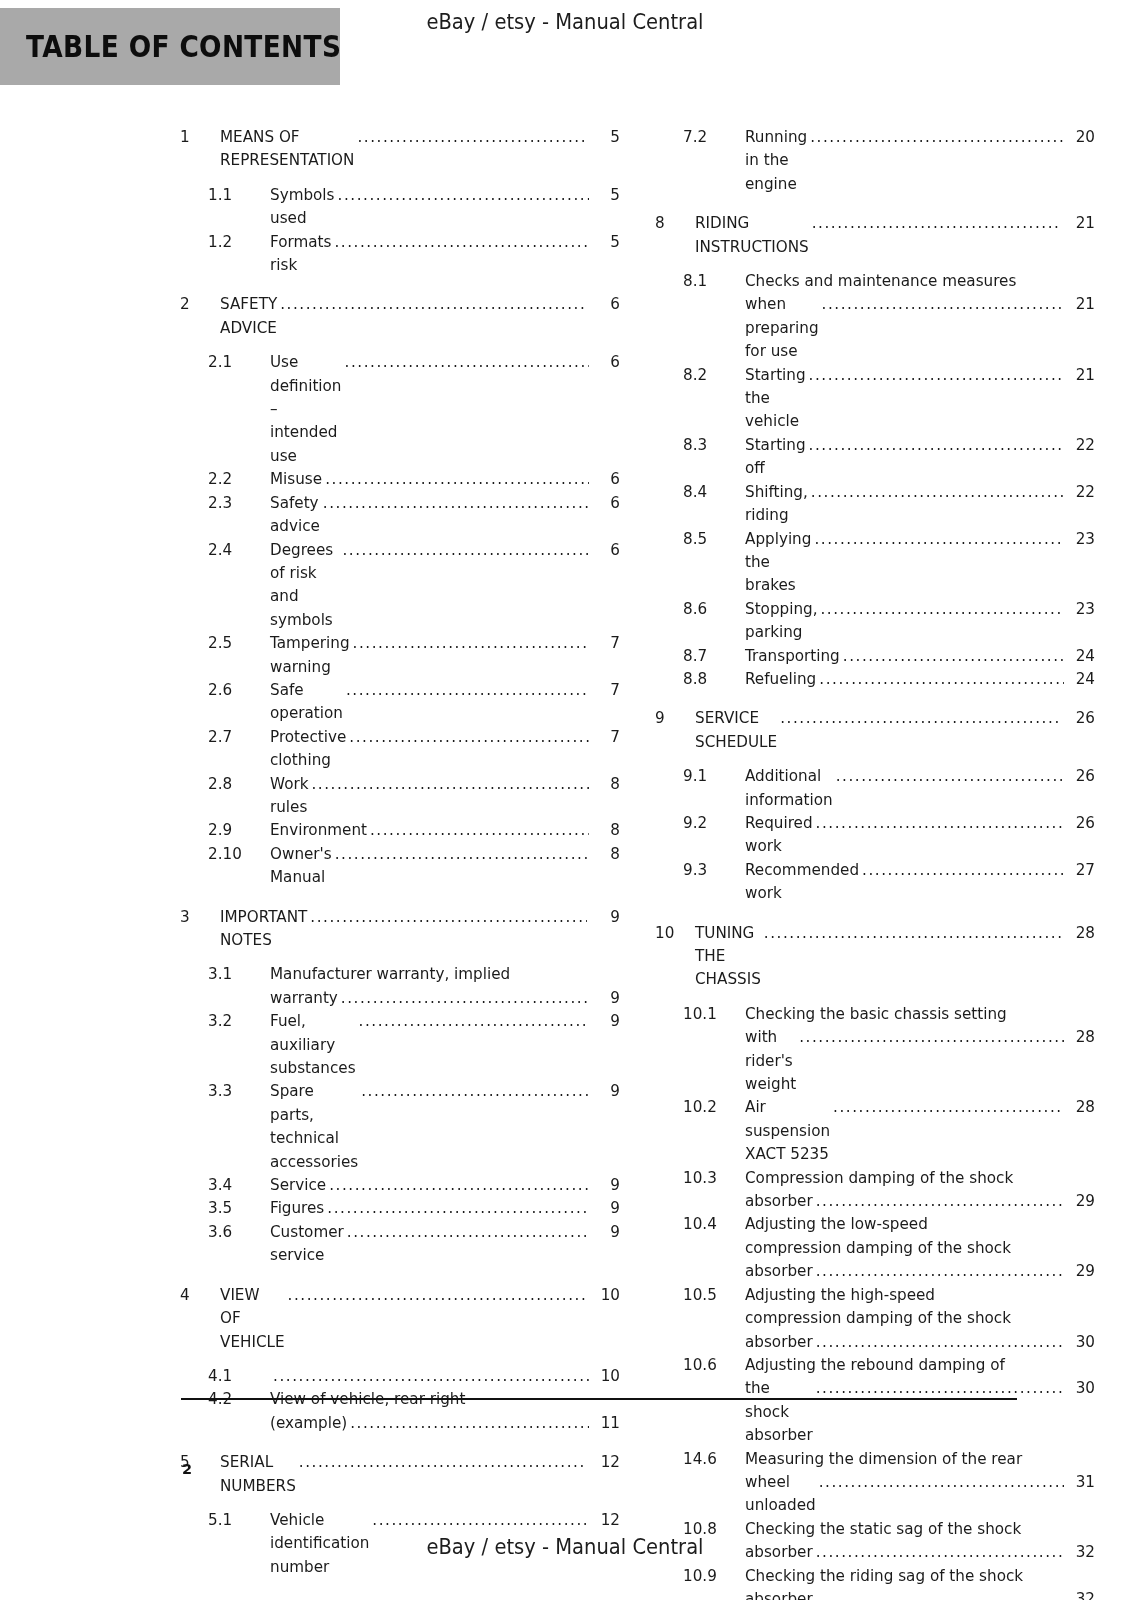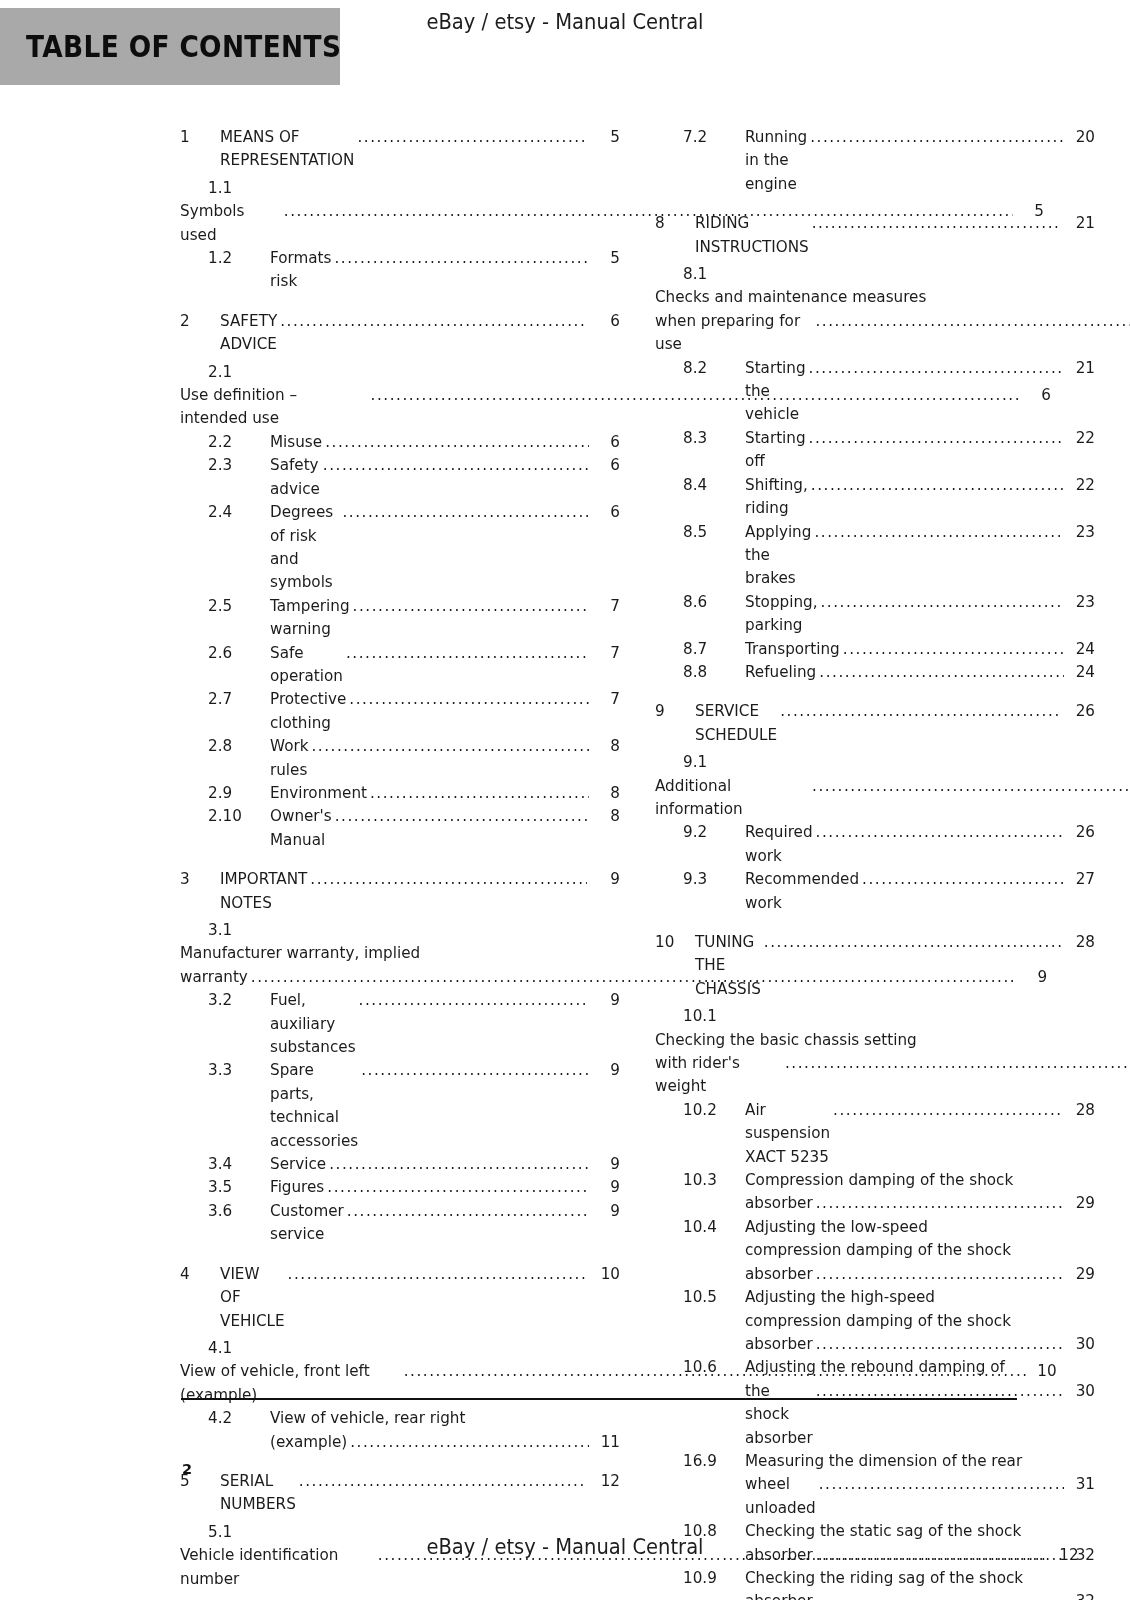--- a/index.html
+++ b/index.html
@@ -68,21 +68,21 @@
     font-size: 15.2px;
     line-height: 23.4px;
     color: #1b1b1b;
   }
   .entry.level1 {
     margin-top: 16px;
     margin-bottom: 2px;
   }
   .entry.level1.first { margin-top: 0; }
   .entry.level2 { margin-top: 0px; }
-  .entry.level2.group-start { margin-top: 4px; flex-direction: column; }
+  .entry.level2.group-start { margin-top: 11px; }
 
   .num {
     flex: 0 0 auto;
     text-align: left;
     white-space: nowrap;
   }
   .level1 .num {
     width: 40px;
     margin-right: 0px;
   }
@@ -387,21 +387,20 @@
             <span class="ttext">VIEW OF VEHICLE</span>
             <span class="dots">........................................................................................................................</span>
             <span class="pg">10</span>
           </div>
         </div>
       </div>
       <div class="entry level2 group-start">
         <div class="num">4.1</div>
         <div class="titlewrap">
           <div class="titleline">
-            <span class="ttext">View of vehicle, front left (example)</span>
             <span class="dots">........................................................................................................................</span>
             <span class="pg">10</span>
           </div>
         </div>
       </div>
       <div class="entry level2">
         <div class="num">4.2</div>
         <div class="titlewrap">
           <div class="contline">
             <span class="ttext">View of vehicle, rear right</span>
@@ -681,21 +680,21 @@
             <span class="blankpg"></span>
           </div>
           <div class="titleline">
             <span class="ttext">the shock absorber</span>
             <span class="dots">........................................................................................................................</span>
             <span class="pg">30</span>
           </div>
         </div>
       </div>
       <div class="entry level2">
-        <div class="num">16.9</div>
+        <div class="num">14.6</div>
         <div class="titlewrap">
           <div class="contline">
             <span class="ttext">Measuring the dimension of the rear</span>
             <span style="flex: 1 1 auto;"></span>
             <span class="blankpg"></span>
           </div>
           <div class="titleline">
             <span class="ttext">wheel unloaded</span>
             <span class="dots">........................................................................................................................</span>
             <span class="pg">31</span>

